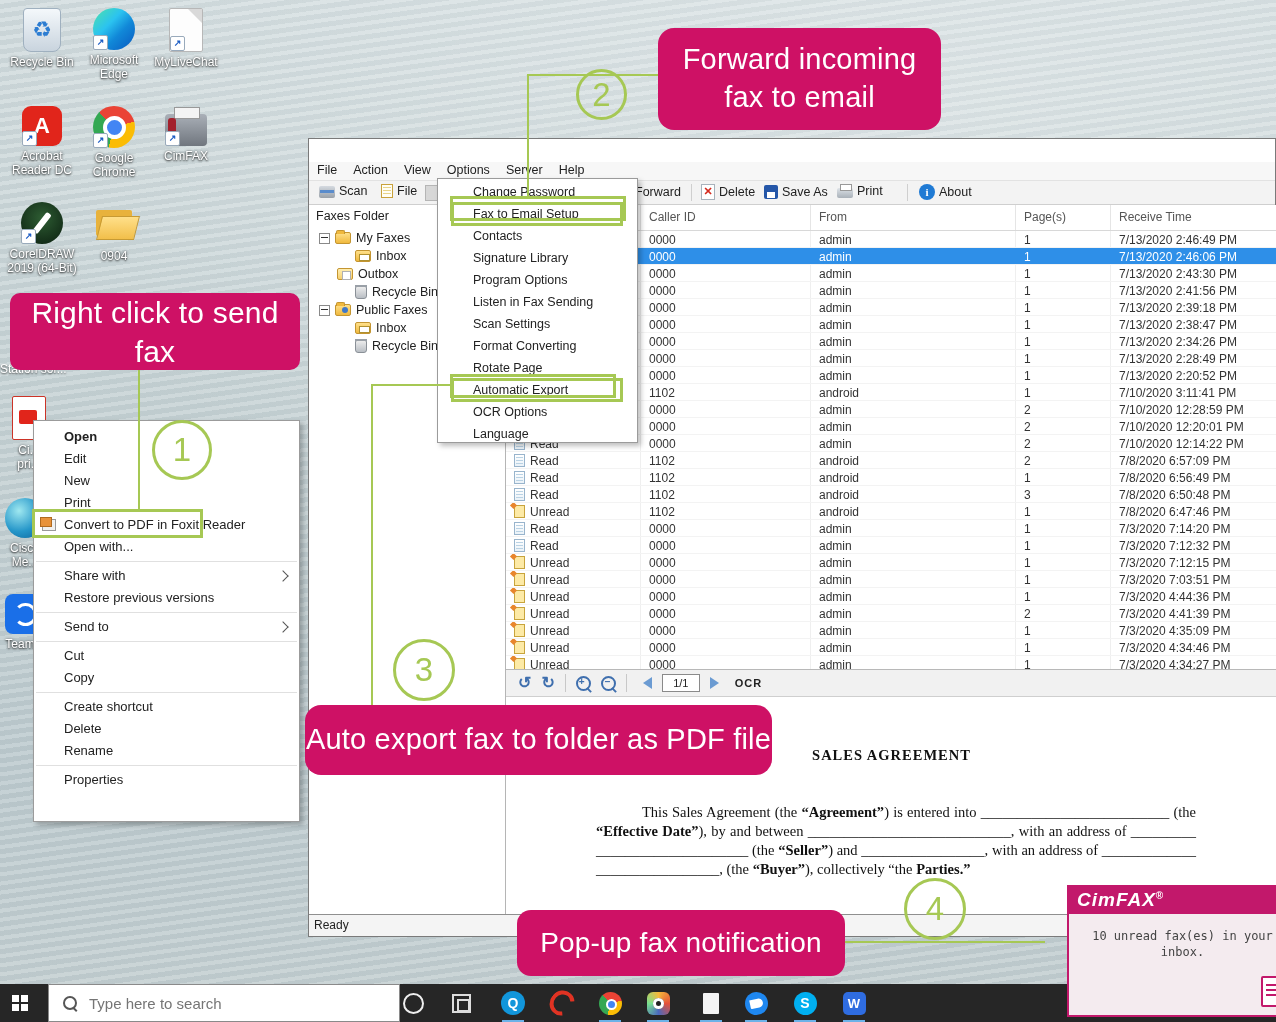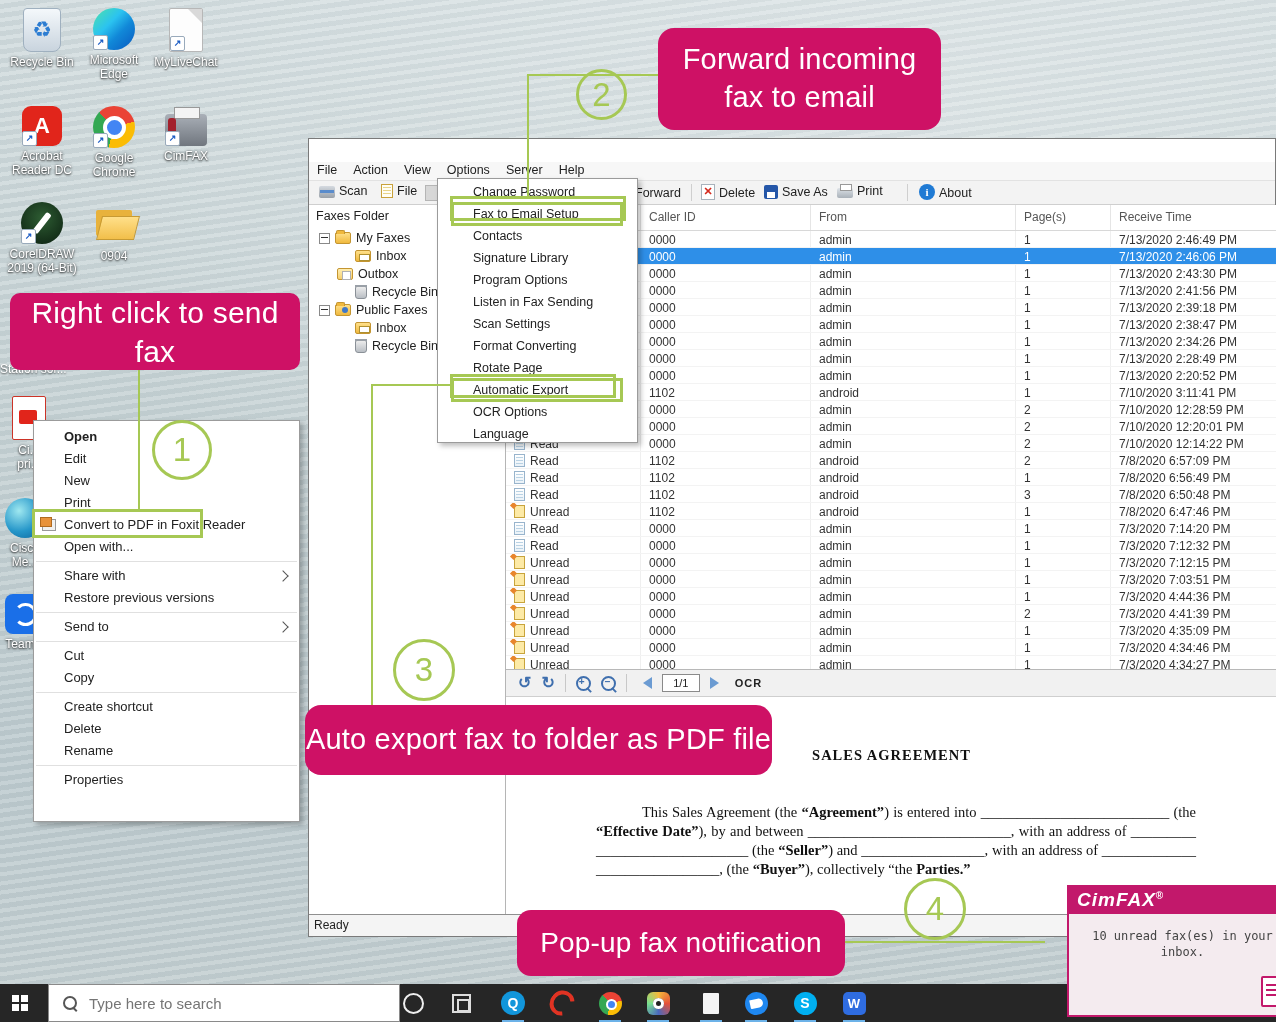--- a/index.html
+++ b/index.html
@@ -37,21 +37,21 @@
   .art-teamviewer{width:40px;height:40px;border-radius:8px;background:#1a6fe8;}
   .art-teamviewer::after{content:"";width:17px;height:17px;border:3px solid #fff;border-left-color:transparent;border-radius:50%;}
   
   #win{position:absolute;left:308px;top:138px;width:968px;height:799px;background:#fff;border:1px solid #7a7a7a;box-sizing:border-box;z-index:2;}
   #titlebar{position:absolute;left:0;top:0;right:0;height:23px;background:#f2f2f2;display:flex;align-items:center;font-size:12.5px;color:#1a1a1a;}
   .tfax{width:14px;height:11px;background:#8d2f3a;border-radius:2px;margin:0 6px 0 5px;position:relative;}
   .tfax::after{content:"";position:absolute;top:2px;left:3px;width:8px;height:3px;background:#fff;}
   #menubar{position:absolute;left:0;top:23px;right:0;height:18px;background:#f7f7f7;display:flex;font-size:12.5px;color:#222;}
   .mitem{padding:1px 8px 0 8px;}
   #toolbar{position:absolute;left:0;top:41px;right:0;height:25px;background:#f3f3f3;border-top:1px solid #e2e2e2;border-bottom:1px solid #cfcfcf;box-sizing:border-box;font-size:12.5px;color:#222;}
-  .tbtn{position:absolute;top:3px;display:flex;align-items:flex-end;gap:4px;}
+  .tbtn{position:absolute;top:3px;display:flex;align-items:center;gap:4px;}
   .tsep{position:absolute;top:3px;width:1px;height:17px;background:#cfcfcf;}
   .ti{width:16px;height:16px;position:relative;display:inline-block;}
   .ti-scan{background:linear-gradient(#d5dae0,#9aa1a9);border-radius:2px;height:12px;margin-top:2px;}
   .ti-scan::after{content:"";position:absolute;left:1px;right:1px;top:4px;height:3px;background:#5a8ccc;}
   .ti-file{background:#fffef5;border:1px solid #c9a23c;width:12px;height:14px;margin-left:2px;box-sizing:border-box;}
   .ti-file::after{content:"";position:absolute;left:1px;top:2px;right:1px;height:7px;background:repeating-linear-gradient(#e8d48a 0 1px,transparent 1px 3px);}
   .ti-gray{background:#d7d7d7;border:1px solid #b5b5b5;width:13px;height:14px;}
   .ti-forward::after{content:"";position:absolute;left:0;top:4px;width:8px;height:6px;background:#2f9e44;}
   .ti-forward::before{content:"";position:absolute;left:7px;top:1px;border:6px solid transparent;border-left:8px solid #2f9e44;}
   .ti-delete{background:#fff;border:1px solid #a8b2bc;width:12px;height:14px;color:#d42a1e;font-weight:bold;font-size:11px;line-height:13px;text-align:center;}

